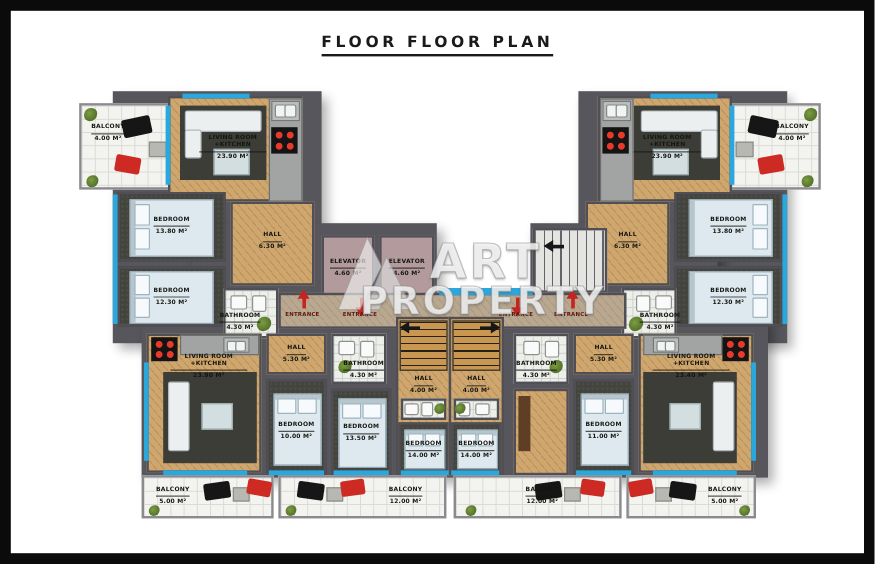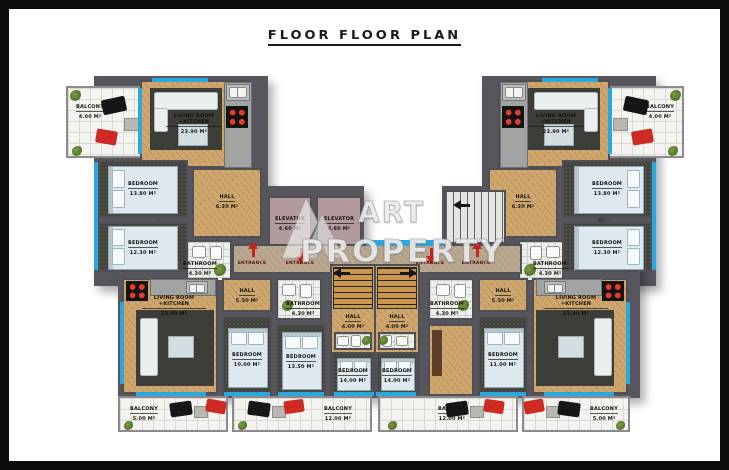--- a/index.html
+++ b/index.html
@@ -383,17 +383,17 @@
   <div class="win" style="left:334px;top:392px;width:40px;height:4px"></div>
   <div class="win" style="left:376px;top:392px;width:40px;height:4px"></div>
   <div class="win" style="left:480px;top:392px;width:46px;height:4px"></div>
   <div class="win" style="left:136px;top:392px;width:70px;height:4px"></div>
   <div class="win" style="left:544px;top:392px;width:70px;height:4px"></div>
 
   <svg style="position:absolute;left:276px;top:190px;z-index:20;opacity:.85" width="74" height="74" viewBox="0 0 74 74">
     <path d="M6 68 L30 8 L42 32 L24 68 Z" fill="rgba(240,240,240,0.78)" stroke="rgba(150,150,150,0.6)" stroke-width="1"></path>
     <path d="M28 68 L46 24 L68 68 L52 68 L46 54 L40 68 Z" fill="rgba(226,226,226,0.72)" stroke="rgba(150,150,150,0.6)" stroke-width="1"></path>
   </svg>
-  <div class="wm" style="left:358px;top:196px;font-size:28px">ART</div>
+  <div class="wm" style="left:358px;top:196px;font-size:40px">ART</div>
   <div class="wm" style="left:300px;top:232px;font-size:32px">PROPERTY</div>
 
   <div class="frame"></div>
 </div>
 
 </body></html>

